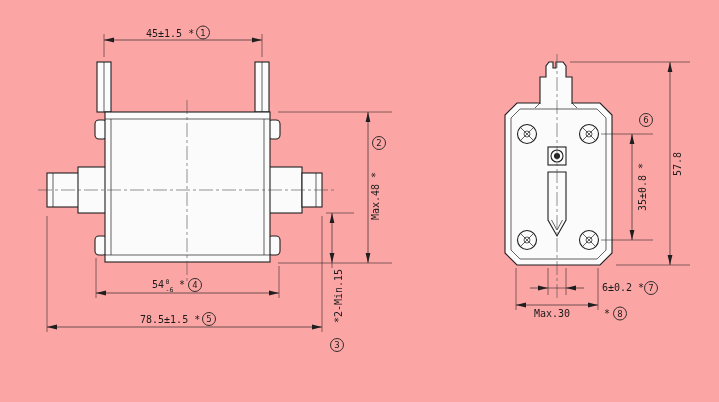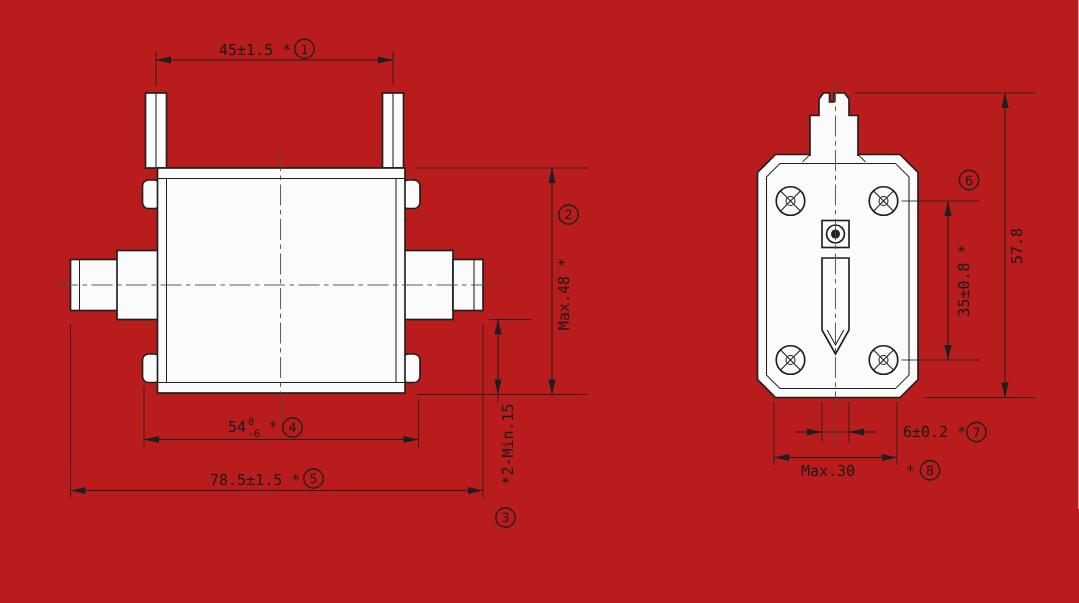--- a/index.html
+++ b/index.html
@@ -1,16 +1,16 @@
 <!DOCTYPE html>
 <html><head>
 <meta charset="utf-8">
 <style>
   html,body{margin:0;padding:0;background:#fdfdfd;}
-  #screen{position:relative;width:719px;height:402px;background:#b91c1c;overflow:hidden;
+  #screen{position:relative;width:719px;height:402px;background:#fca5a5;overflow:hidden;
           font-family:"DejaVu Sans", sans-serif;}
   svg{position:absolute;left:0;top:0;}
   svg text{font-family:"DejaVu Sans Mono", monospace;font-size:10px;fill:#1a1a1a;}
   svg text.tol{font-size:6.5px;}
   svg text.mk{font-size:8.5px;font-family:"DejaVu Sans", sans-serif;text-anchor:middle;}
   .b  {fill:none;stroke:#1f1f1f;stroke-width:1.1;}
   .fl {fill:#fbfbfb;stroke:#1f1f1f;stroke-width:1.1;}
   .b2 {fill:none;stroke:#1f1f1f;stroke-width:0.7;}
   .dim{fill:none;stroke:#1f1f1f;stroke-width:0.65;}
   .ext{fill:none;stroke:#1f1f1f;stroke-width:0.55;}

